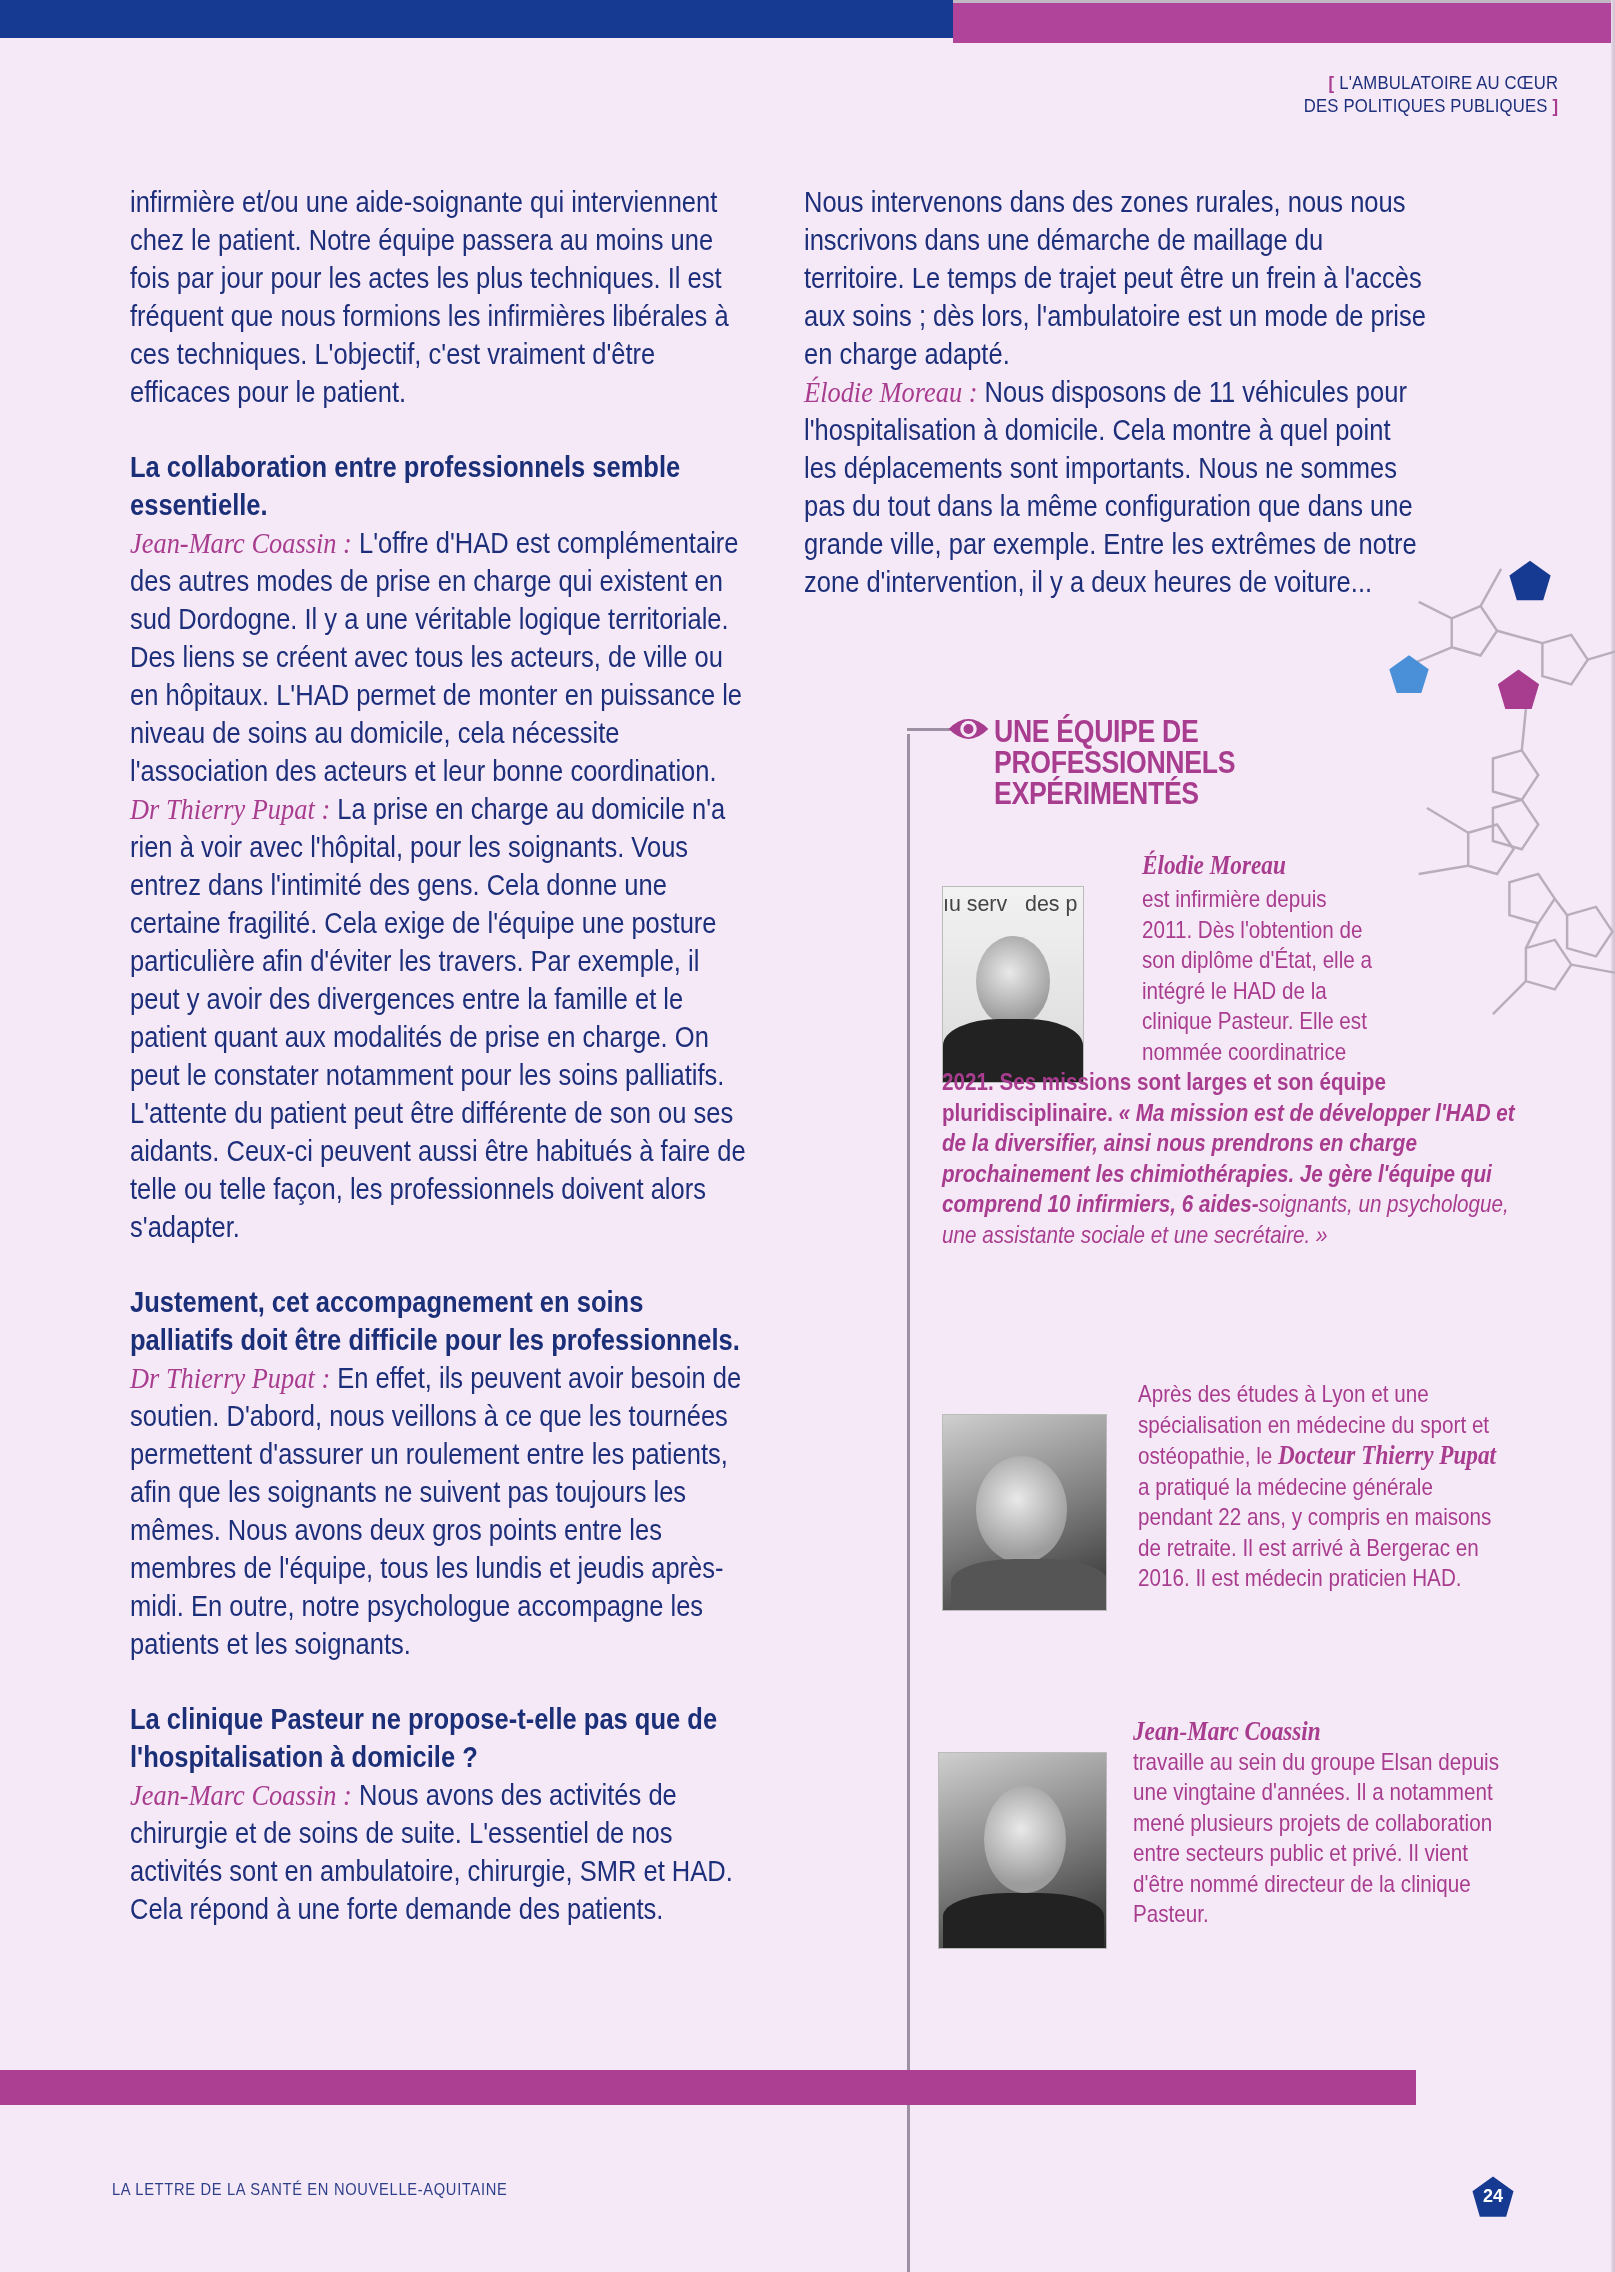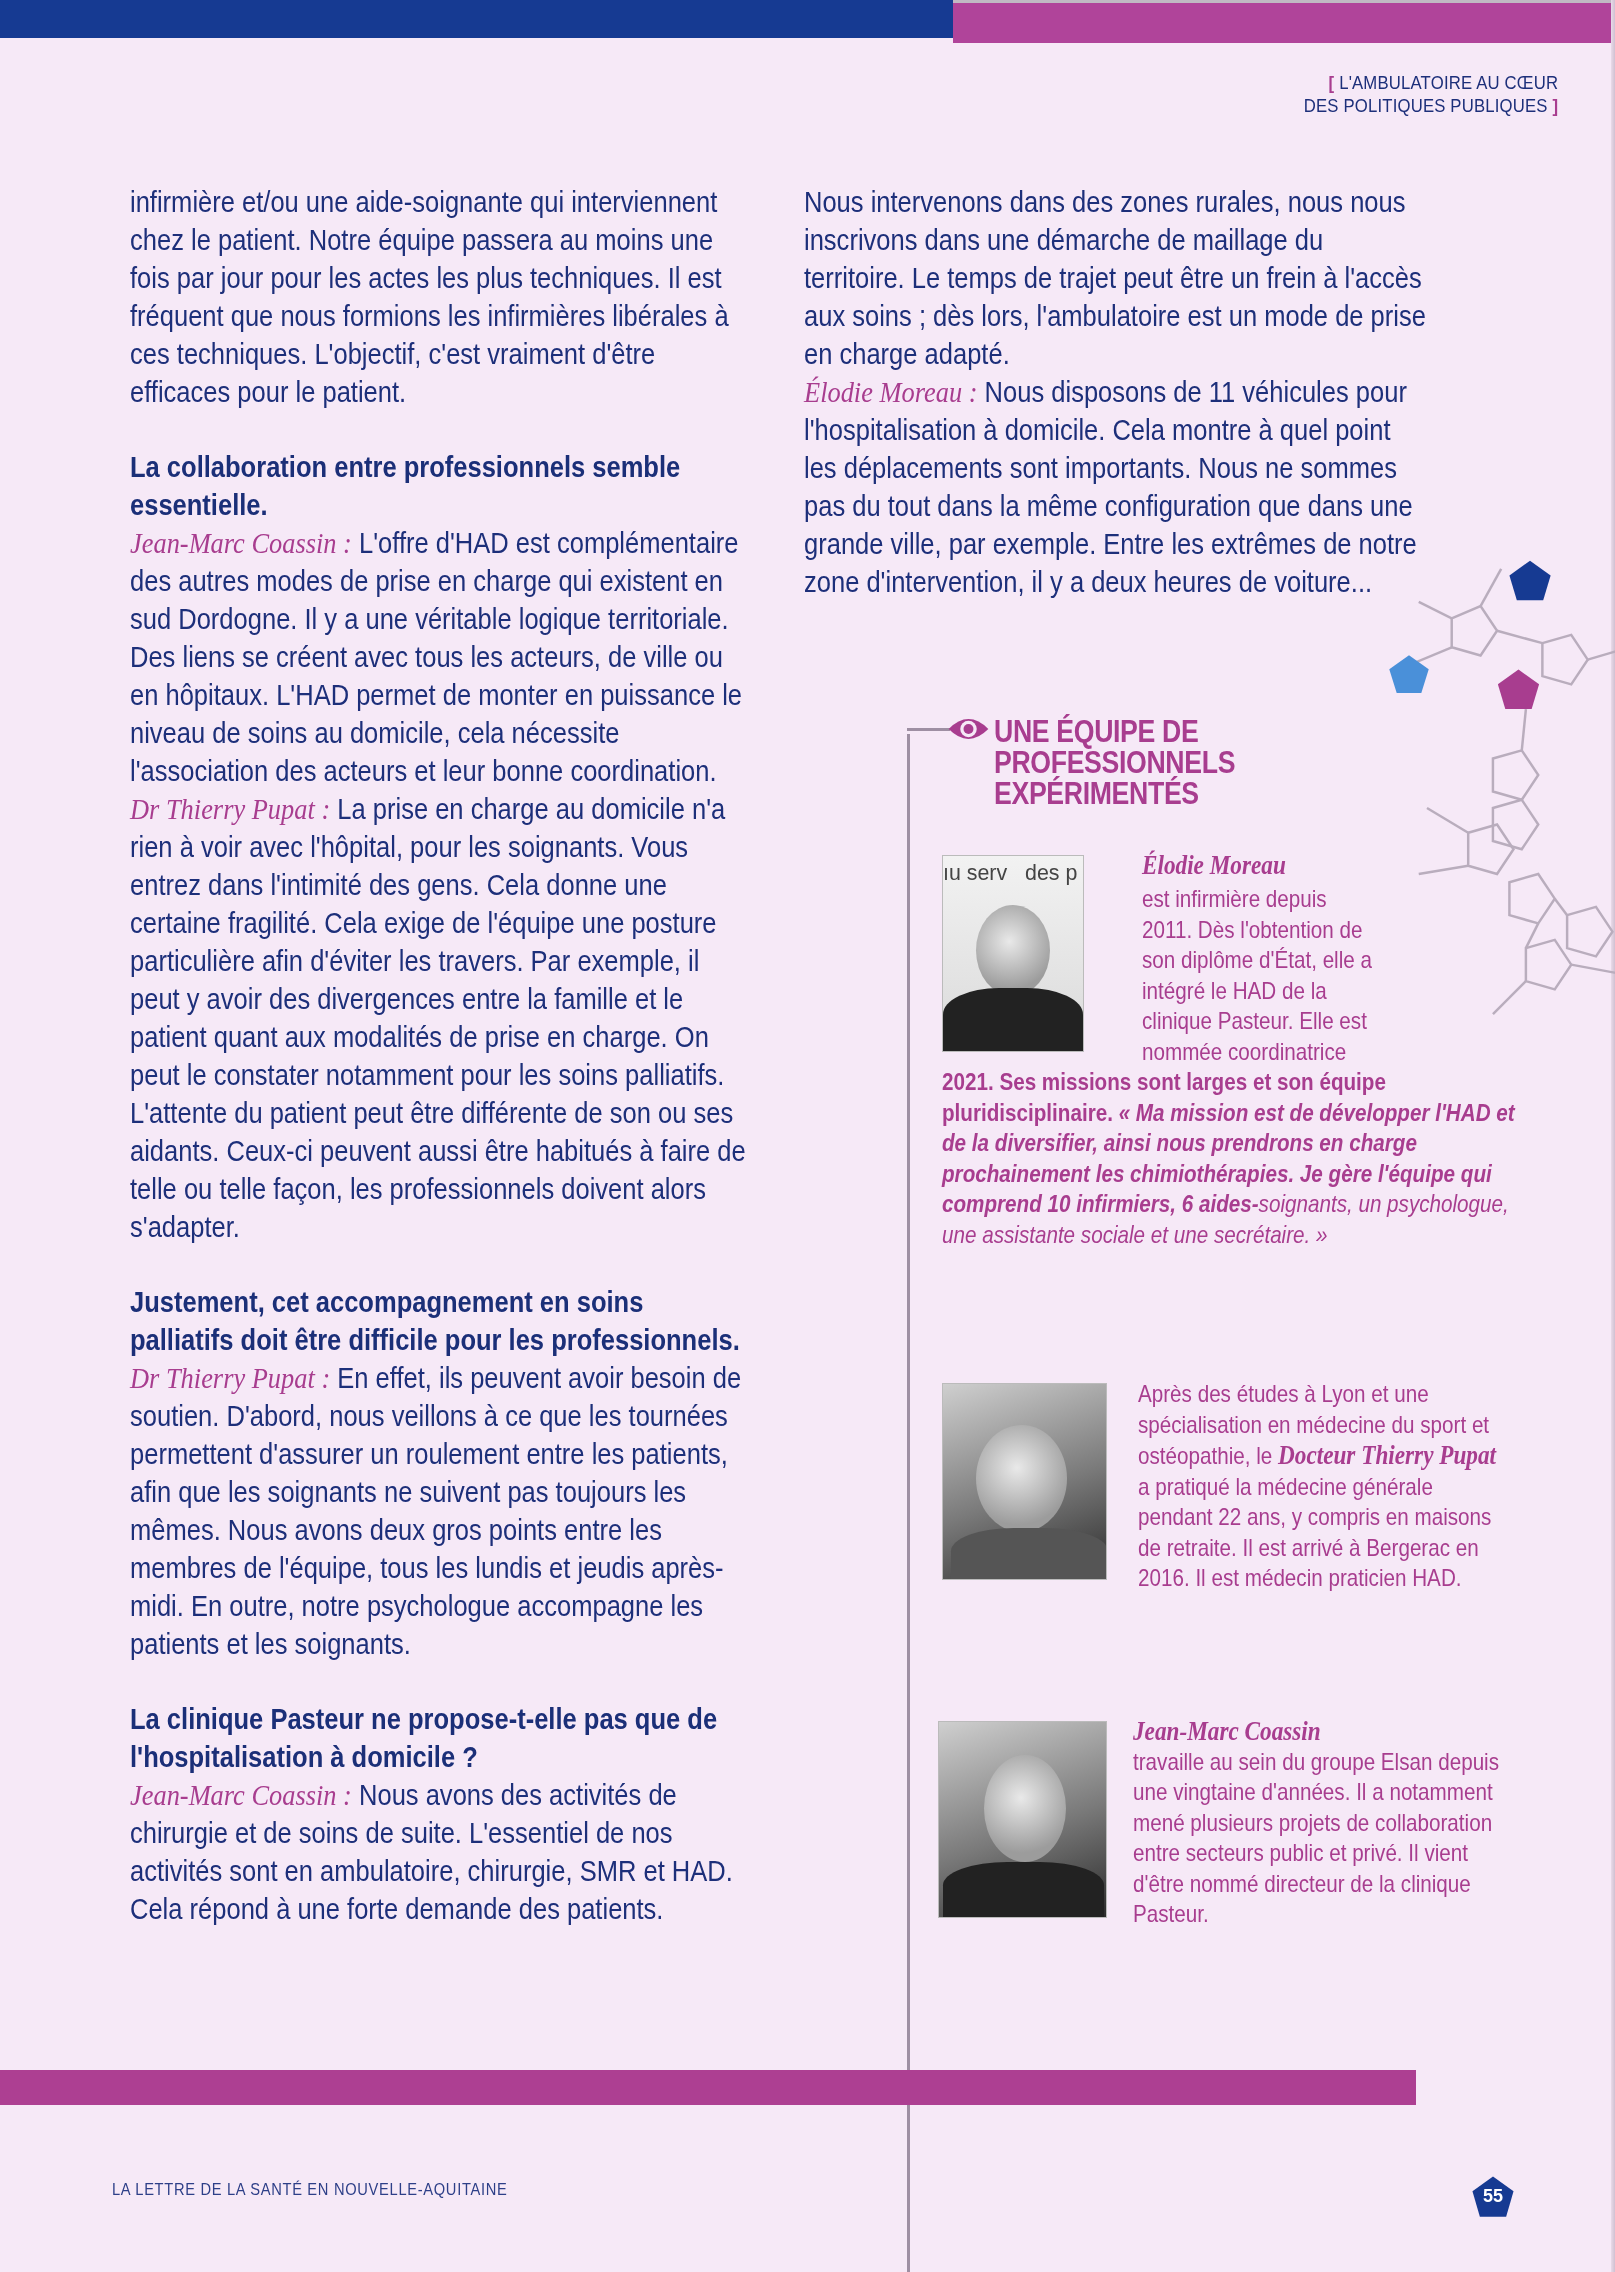--- a/index.html
+++ b/index.html
@@ -28,21 +28,21 @@
     .spk { font-family: "Liberation Serif", serif; font-style: italic; color: #a83d8f; font-size: 30px; }
 
     .box-line-v { position: absolute; left: 907px; top: 734px; width: 2.5px; height: 1538px; background: #9e8fa3; }
     .box-line-h { position: absolute; left: 907px; top: 728px; width: 43px; height: 2.5px; background: #9e8fa3; }
     .eye-icon { position: absolute; left: 947px; top: 714px; width: 43px; height: 30px; }
     .box-title {
       position: absolute; left: 994px; top: 716px; font-weight: bold; font-size: 31px; line-height: 31px;
       color: #a83d8f; transform: scaleX(0.86); transform-origin: left top; letter-spacing: -0.4px;
     }
 
-    .photo { position: absolute; background: linear-gradient(160deg, #cfcfcf, #7a7a7a 55%, #2c2c2c); border: 0.8px solid #bbb; overflow: hidden; }
+    .photo { position: absolute; background: linear-gradient(160deg, #cfcfcf, #7a7a7a 55%, #2c2c2c); border: 0.8px solid #bbb; overflow: hidden; margin-top: 31px; }
     .photo .head { position: absolute; border-radius: 50%; background: radial-gradient(circle at 45% 40%, #e9e9e9, #9c9c9c 70%); }
     .photo .body { position: absolute; border-radius: 40% 40% 0 0; background: #222; }
     .photo-elodie { left: 942px; top: 855px; width: 140px; height: 195px; background: linear-gradient(180deg,#f2f2f2 0,#dadada 100%); }
     .photo-thierry { left: 942px; top: 1383px; width: 163px; height: 195px; }
     .photo-jm { left: 938px; top: 1721px; width: 167px; height: 195px; }
 
     .bio { position: absolute; color: #a83d8f; font-size: 24px; line-height: 30.5px; transform: scaleX(0.86); transform-origin: left top; }
     .bio .nm { font-family: "Liberation Serif", serif; font-style: italic; font-weight: bold; font-size: 27px; }
     .bio .strong { font-weight: bold; }
     .bio .quote { font-style: italic; font-weight: bold; }
@@ -173,14 +173,14 @@
 <div class="bio" style="left:1133px;top:1716px;width:445px;">
   <div class="nm">Jean-Marc Coassin</div>
   <span>travaille au sein du groupe Elsan depuis une vingtaine d'années. Il a notamment mené plusieurs projets de collaboration entre secteurs public et privé. Il vient d'être nommé directeur de la clinique Pasteur.</span>
 </div>
 
 <div class="bottom-bar"></div>
 <div class="footer-text">LA LETTRE DE LA SANTÉ EN NOUVELLE-AQUITAINE</div>
 <svg class="page-badge" viewBox="0 0 56 56">
   <polygon points="28,3 53,21 44,52 12,52 3,21" fill="#163a92"></polygon>
 </svg>
-<div class="page-num">55</div>
+<div class="page-num">24</div>
 
 
 </body></html>

